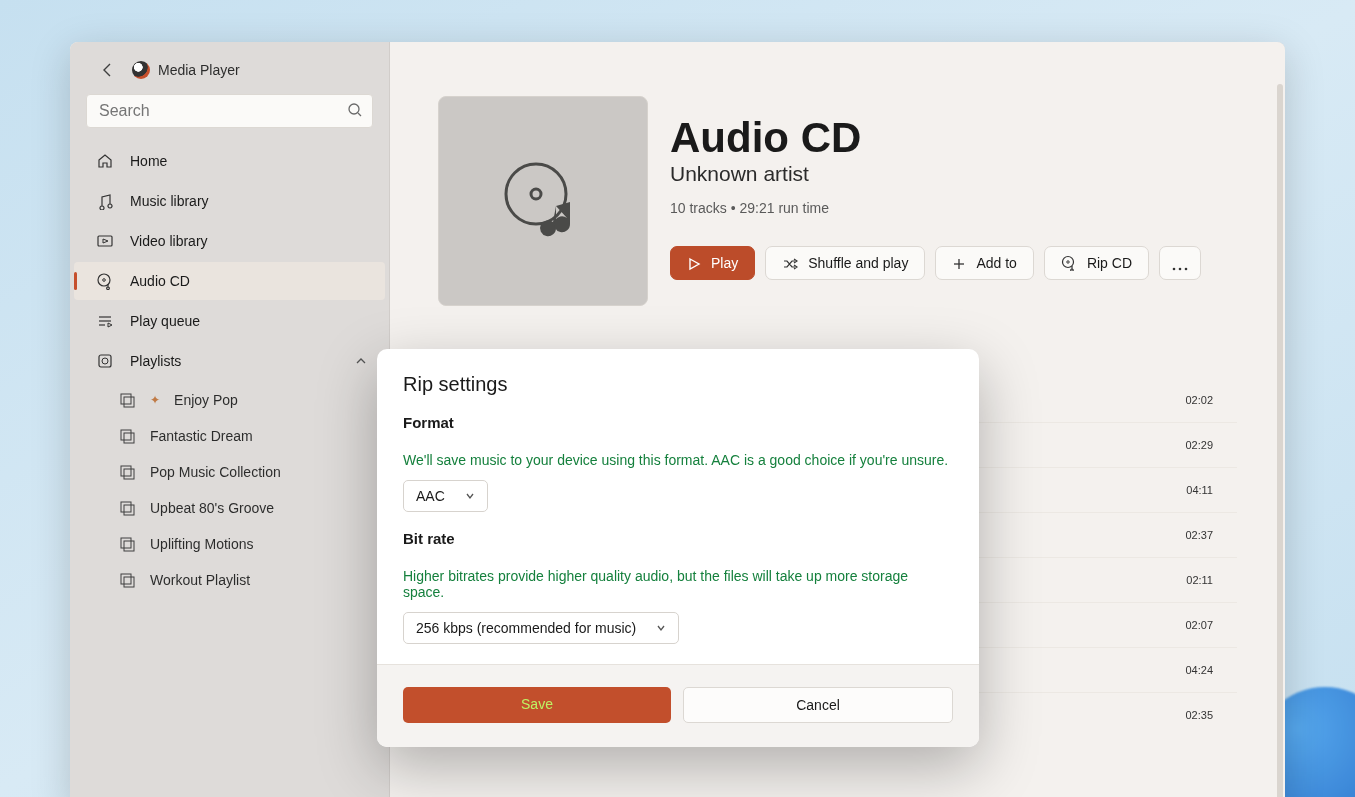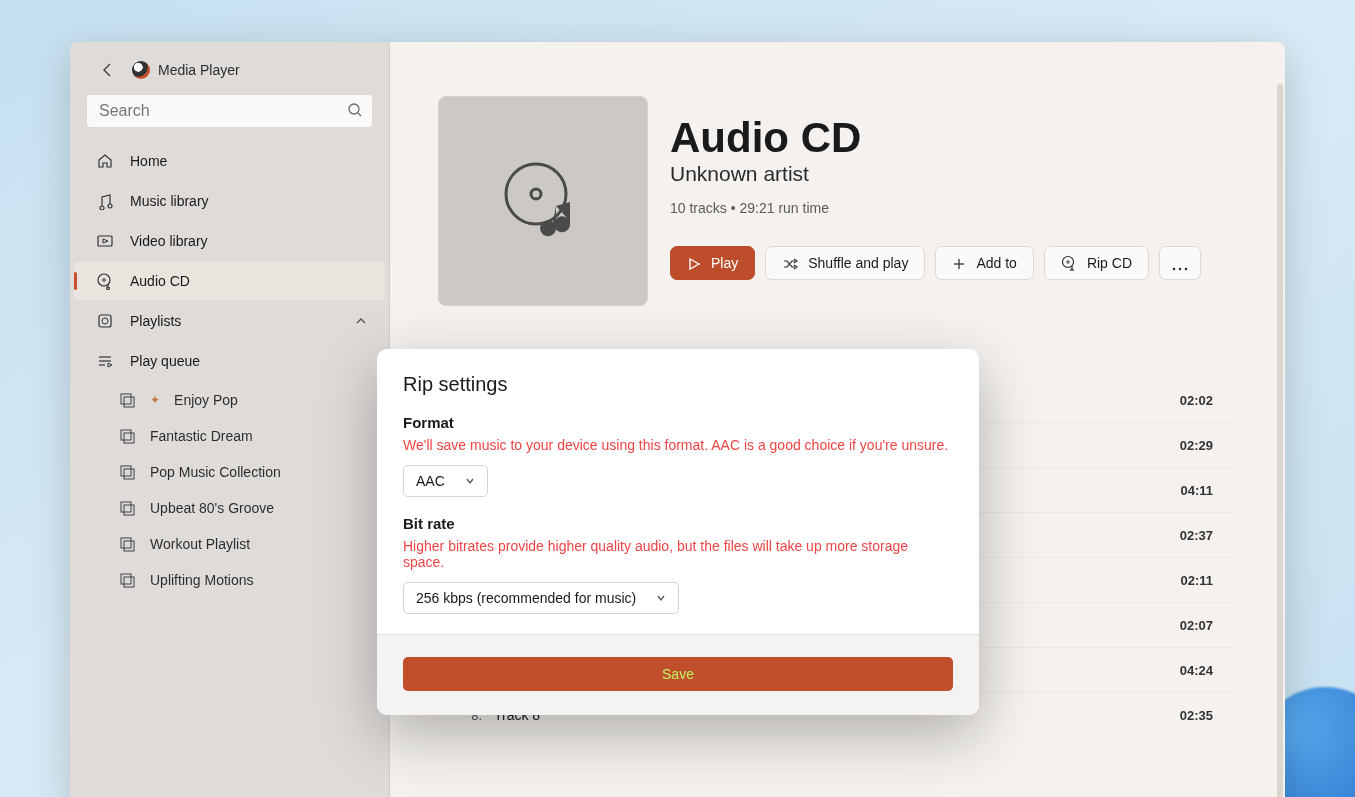--- a/index.html
+++ b/index.html
@@ -46,33 +46,33 @@
 .meta { font-size:14px; color:#5a5a5a; margin-top:14px; }
 .btns { display:flex; gap:10px; margin-top:30px; }
 .btn { display:flex; align-items:flex-end; gap:10px; padding: 8px 16px; border-radius:7px; background:#fbfaf8; border:1px solid #dcd8d3; font-size:14px; }
 .btn.primary { background:#bc4c2a; color:#fff; border-color:#bc4c2a; }
 .btn.icon-only { padding:8px 12px; }
 .tracks { margin-top: 72px; }
 .track { display:flex; align-items:center; padding: 14px 24px; border-bottom:0; background:#f4f1ee; border-top:1px solid #ece8e3; }
 .track:first-child { border-top:none; }
 .tnum { width:20px; text-align:right; color:#5a5a5a; font-size:13px; }
 .tname { margin-left:12px; font-size:14px; }
-.tdur { margin-left:auto; color:#333; font-size:13px;font-weight:bold; }
+.tdur { margin-left:auto; color:#333; font-size:11px; }
 
 .dim { position:absolute; inset:0; background:rgba(120,120,120,.18); pointer-events:none; }
 .modal {
   position:absolute; left:377px; top:349px; width:602px;
   background:#fff; border-radius:10px; box-shadow: 0 20px 60px rgba(0,0,0,.28);
   overflow:hidden;
 }
 .modal .body { padding: 24px 26px 20px; }
 .modal h2 { font-size:20px; font-weight:400; }
 .sect { margin-top:18px; }
 .sect-h { font-size:15px; font-weight:600; }
-.sect-d { font-size:14px; color:#ef4444; margin-top:6px; }
+.sect-d { font-size:14px; color:#15803d; margin-top:21px; }
 .dd { display:inline-flex; align-items:center; gap:14px; margin-top:12px; padding:7px 12px; border:1px solid #d7d3ce; border-radius:5px; font-size:14px; }
 .dd .dc { margin-left:6px; }
 .modal .footer { background:#f5f3f1; border-top:1px solid #e6e2dd; padding:22px 26px 24px; display:flex; gap:12px; }
 .mbtn { flex:1; padding:9px 0; text-align:center; border-radius:5px; font-size:14px; }
 .mbtn.save { background:#c24f2c; color:#bef264; }
 .mbtn.cancel { background:#fdfcfb; border:1px solid #dcd8d3; }
 svg { display:block; }
 .scrollbar { position:absolute; right:2px; top:42px; bottom:4px; width:6px; background:#dad5cf; border-radius:3px; }
 
 .accent { position:absolute; right:-40px; bottom:-30px; width:140px; height:140px; border-radius:50%; background: radial-gradient(circle at 30% 30%, #4aa2ed, #1a66c6); filter:blur(1px); opacity:.9; }
@@ -157,42 +157,42 @@
               <circle cx="8" cy="8" r="6" fill="none" stroke="#333" stroke-width="1.2"></circle>
               <circle cx="8" cy="8" r="1.3" fill="none" stroke="#333" stroke-width="1"></circle>
               <path d="M12 12 v3 a1.3 1.3 0 1 1 -0.01 0" fill="none" stroke="#333" stroke-width="1.2"></path>
             </svg>
           </span>
         <span>Audio CD</span>
       </div>
       <div class="nav-item">
         <span class="nav-icon">
             <svg width="18" height="18" viewBox="0 0 18 18">
+              <line x1="3" y1="5" x2="15" y2="5" stroke="#333" stroke-width="1.2"></line>
+              <line x1="3" y1="9" x2="15" y2="9" stroke="#333" stroke-width="1.2"></line>
+              <line x1="3" y1="13" x2="9" y2="13" stroke="#333" stroke-width="1.2"></line>
+              <path d="M12 11 L16 13 L12 15 Z" fill="none" stroke="#333" stroke-width="1"></path>
+            </svg>
+          </span>
+        <span>Play queue</span>
+      </div>
+      <div class="nav-item">
+        <span class="nav-icon">
+            <svg width="18" height="18" viewBox="0 0 18 18">
               <rect x="3" y="3" width="12" height="12" rx="2" fill="none" stroke="#333" stroke-width="1.2"></rect>
               <circle cx="9" cy="9" r="3" fill="none" stroke="#333" stroke-width="1"></circle>
             </svg>
           </span>
         <span>Playlists</span>
         <span class="chev">
             <svg width="12" height="12">
               <path d="M2 8 L6 4 L10 8" fill="none" stroke="#555" stroke-width="1.3"></path>
             </svg>
           </span>
       </div>
-      <div class="nav-item">
-        <span class="nav-icon">
-            <svg width="18" height="18" viewBox="0 0 18 18">
-              <line x1="3" y1="5" x2="15" y2="5" stroke="#333" stroke-width="1.2"></line>
-              <line x1="3" y1="9" x2="15" y2="9" stroke="#333" stroke-width="1.2"></line>
-              <line x1="3" y1="13" x2="9" y2="13" stroke="#333" stroke-width="1.2"></line>
-              <path d="M12 11 L16 13 L12 15 Z" fill="none" stroke="#333" stroke-width="1"></path>
-            </svg>
-          </span>
-        <span>Play queue</span>
-      </div>
 
       <div id="pl-list">
           <div class="pl-item">
             <span class="pl-icon">
               <svg width="16" height="16">
                 <rect x="2" y="2" width="10" height="10" fill="none" stroke="#333" stroke-width="1"></rect>
                 <rect x="5" y="5" width="10" height="10" fill="none" stroke="#333" stroke-width="1"></rect>
               </svg>
             </span>
             <span class="sparkle">✦</span>
@@ -225,30 +225,30 @@
             </span>
             <span>Upbeat 80's Groove</span>
           </div>
           <div class="pl-item">
             <span class="pl-icon">
               <svg width="16" height="16">
                 <rect x="2" y="2" width="10" height="10" fill="none" stroke="#333" stroke-width="1"></rect>
                 <rect x="5" y="5" width="10" height="10" fill="none" stroke="#333" stroke-width="1"></rect>
               </svg>
             </span>
+            <span>Uplifting Motions</span>
+          </div>
+          <div class="pl-item">
+            <span class="pl-icon">
+              <svg width="16" height="16">
+                <rect x="2" y="2" width="10" height="10" fill="none" stroke="#333" stroke-width="1"></rect>
+                <rect x="5" y="5" width="10" height="10" fill="none" stroke="#333" stroke-width="1"></rect>
+              </svg>
+            </span>
             <span>Workout Playlist</span>
-          </div>
-          <div class="pl-item">
-            <span class="pl-icon">
-              <svg width="16" height="16">
-                <rect x="2" y="2" width="10" height="10" fill="none" stroke="#333" stroke-width="1"></rect>
-                <rect x="5" y="5" width="10" height="10" fill="none" stroke="#333" stroke-width="1"></rect>
-              </svg>
-            </span>
-            <span>Uplifting Motions</span>
           </div>
         </div>
     </div>
   </div>
 
   <div class="main">
     <div class="scrollbar"></div>
     <div class="content">
       <div class="hero">
         <div class="art">
@@ -380,14 +380,15 @@
         <span class="dc">
             <svg width="10" height="10">
               <path d="M2 3 L5 7 L8 3" fill="none" stroke="#555" stroke-width="1.3"></path>
             </svg>
           </span>
       </div>
     </div>
   </div>
   <div class="footer">
     <div class="mbtn save"><span>Save</span></div>
+    <div class="mbtn cancel"><span>Cancel</span></div>
   </div>
 </div>
 
 </body></html>

